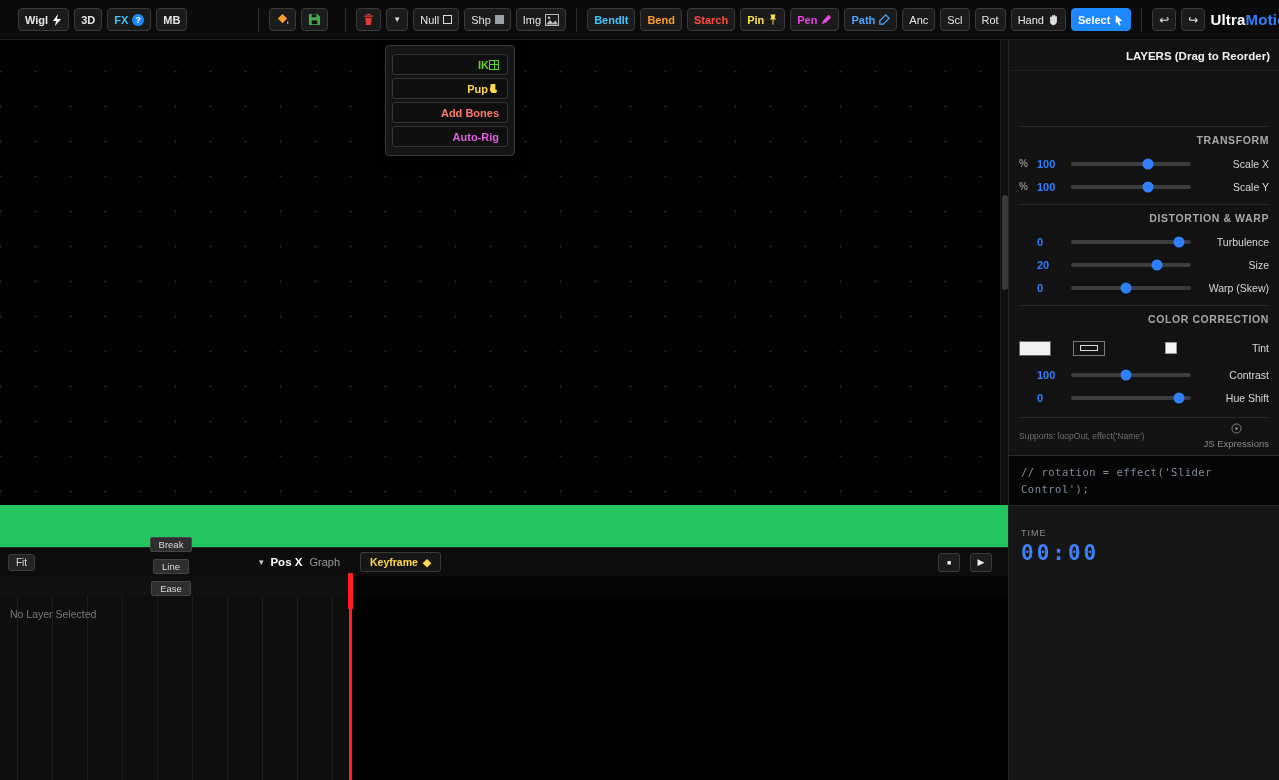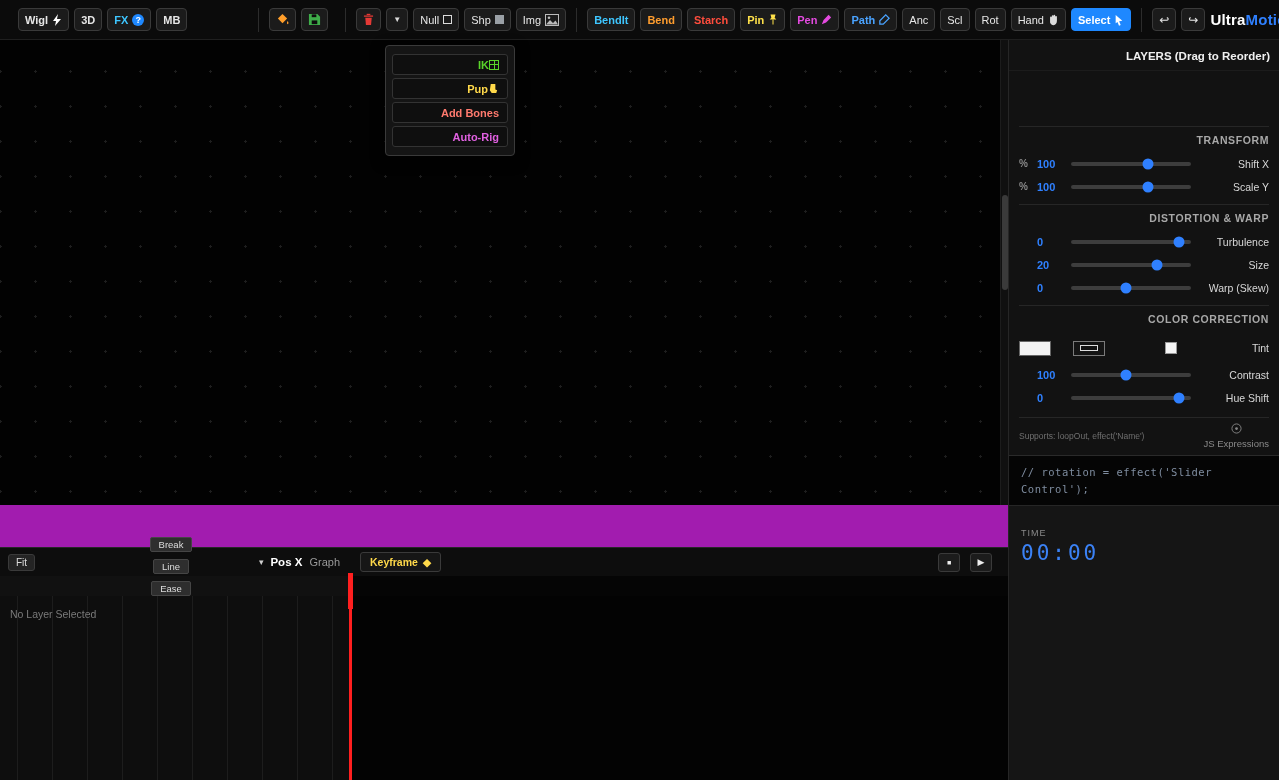--- a/index.html
+++ b/index.html
@@ -1,17 +1,17 @@
 <!DOCTYPE html>
 <html><head>
 <meta charset="utf-8">
 <style>
   * { margin:0; padding:0; box-sizing:border-box; }
   html,body { width:1279px; height:780px; background:#000; font-family:"Liberation Sans",sans-serif; overflow:hidden; }
-  .app { position:relative; width:1212px; height:780px; background:#a21caf; }
+  .app { position:relative; width:1212px; height:780px; background:#22c55e; }
 
   
   .topbar { position:absolute; top:0; left:0; width:1279px; height:40px; background:#0b0b0b;
             border-bottom:1px solid #1f1f1f; display:flex; align-items:center;
             padding:0 10px 0 18px; gap:5px; overflow:hidden; }
   .topbar > * { flex-shrink:0; }
   .tb-btn { display:inline-flex; align-items:center; gap:4px; background:#1b1b1b; border:1px solid #3a3a3a;
             border-radius:4px; color:#e6e6e6; font-size:11px; padding:4px 6px; height:23px;
             white-space:nowrap; cursor:pointer; }
   .tb-btn.bold { font-weight:bold; }
@@ -77,21 +77,21 @@
   .expr-meta { display:flex; align-items:center; justify-content:space-between; border-top:1px solid #262626;
                margin-top:8px; padding:5px 0 4px; color:#6f6f6f; font-size:8.5px; }
   .expr-right { display:flex; align-items:center; gap:4px; color:#8a8a8a; font-size:9.5px;flex-direction:column; }
   .code-area { margin:2px -10px 0; background:#050505; border-top:1px solid #2a2a2a; border-bottom:1px solid #2a2a2a;
                padding:8px 12px; height:72px; font-family:"DejaVu Sans Mono",monospace; font-size:10.5px;
                color:#7f8da0; letter-spacing:0.5px; line-height:1.6; white-space:pre-wrap; cursor:text; }
 
   .rp-time { position:absolute; top:465px; left:0; right:0; bottom:0; border-top:1px solid #262626;
              padding:22px 12px; text-align:left; background:#151515; }
   .time-label { color:#8a8a8a; font-size:9px; letter-spacing:1px; }
-  .time-value { color:#3b82f6; font-family:"DejaVu Sans Mono",monospace; font-size:21px; font-weight:normal;
+  .time-value { color:#3b82f6; font-family:"DejaVu Sans Mono",monospace; font-size:21px; font-weight:bold;
                 letter-spacing:3px; margin-top:3px; }
 
   
   .timeline { position:absolute; top:505px; left:0; width:1008px; height:275px; background:#0d0d0d;
               border-top:1px solid #262626;margin-top:42px; }
   .tl-header { display:flex; height:28px; align-items:center; }
   .tl-left { width:350px; display:flex; align-items:center; padding:0 8px; gap:7px; height:100%; }
   .tl-right { flex:1; display:flex; align-items:center; padding:0 16px 0 10px; gap:26px; height:100%; }
   .small-btn { background:#242424; border:1px solid #3a3a3a; border-radius:3px; color:#ddd; font-size:10px;
                padding:2px 7px; cursor:pointer; }
@@ -307,21 +307,21 @@
 
     <div class="rp-controls">
       <div class="rp-section-header">TRANSFORM</div>
 
       <div class="slider-row">
         <span class="sl-prefix">%</span>
         <span class="sl-value">100</span>
         <div class="sl-track">
           <div class="sl-thumb" style="left: 64%;"></div>
         </div>
-        <span class="sl-label">Shift X</span>
+        <span class="sl-label">Scale X</span>
       </div>
 
       <div class="slider-row">
         <span class="sl-prefix">%</span>
         <span class="sl-value">100</span>
         <div class="sl-track">
           <div class="sl-thumb" style="left: 64%;"></div>
         </div>
         <span class="sl-label">Scale Y</span>
       </div>

